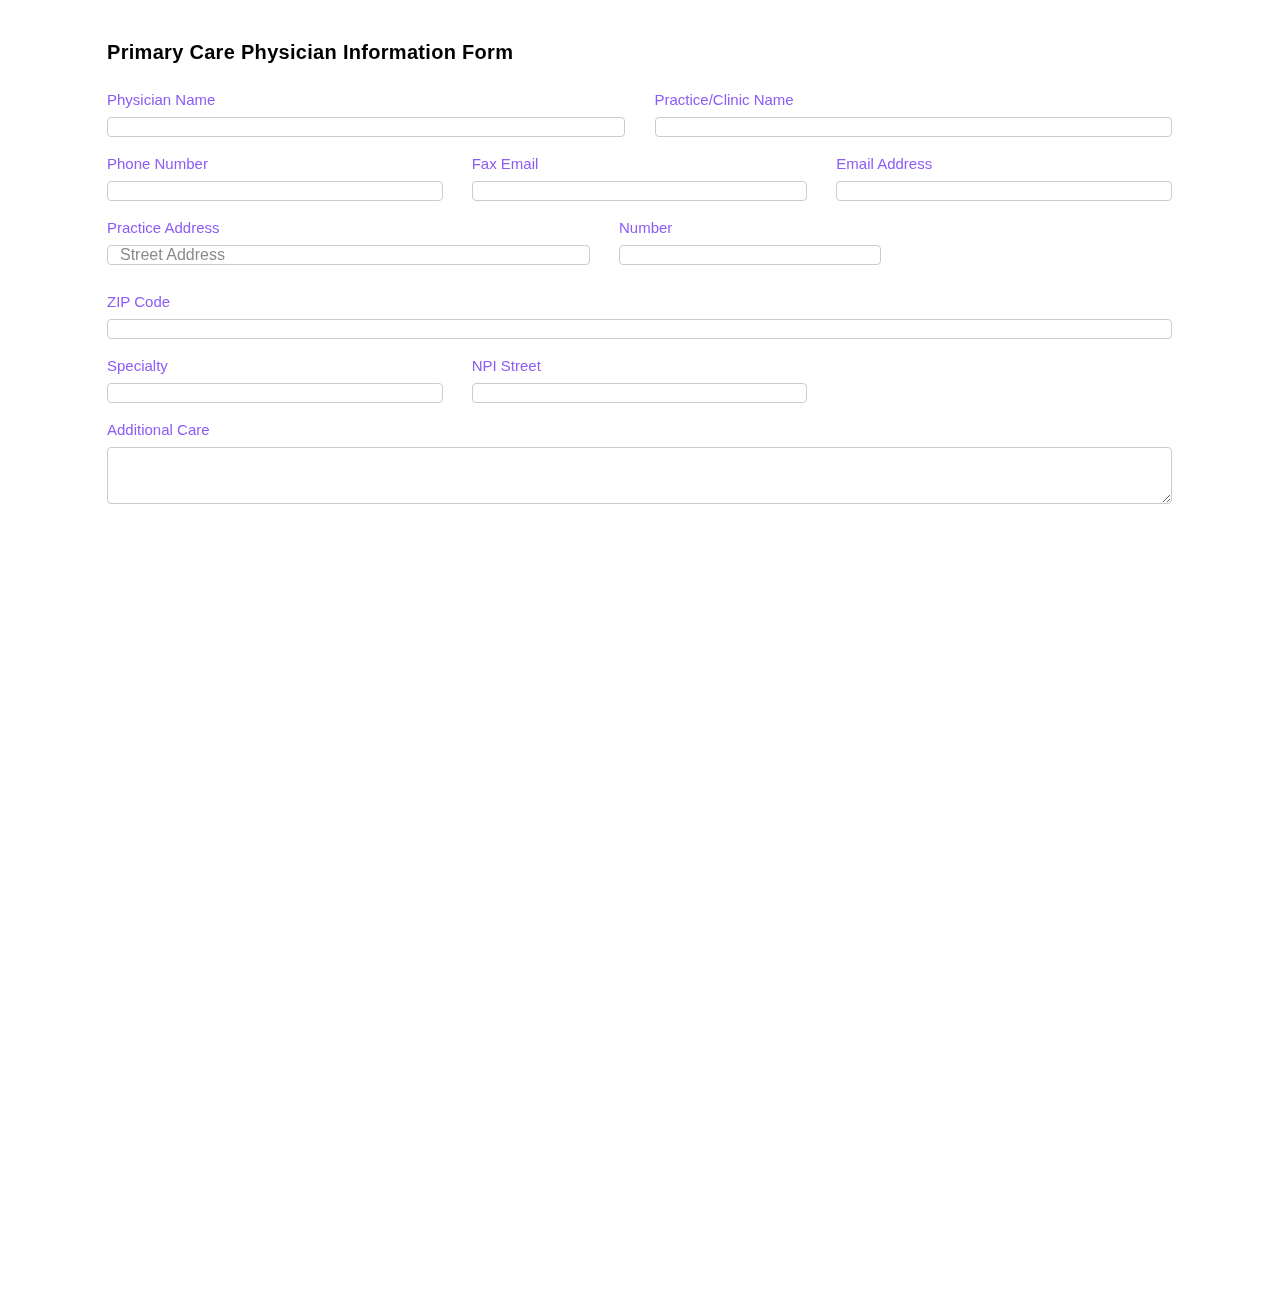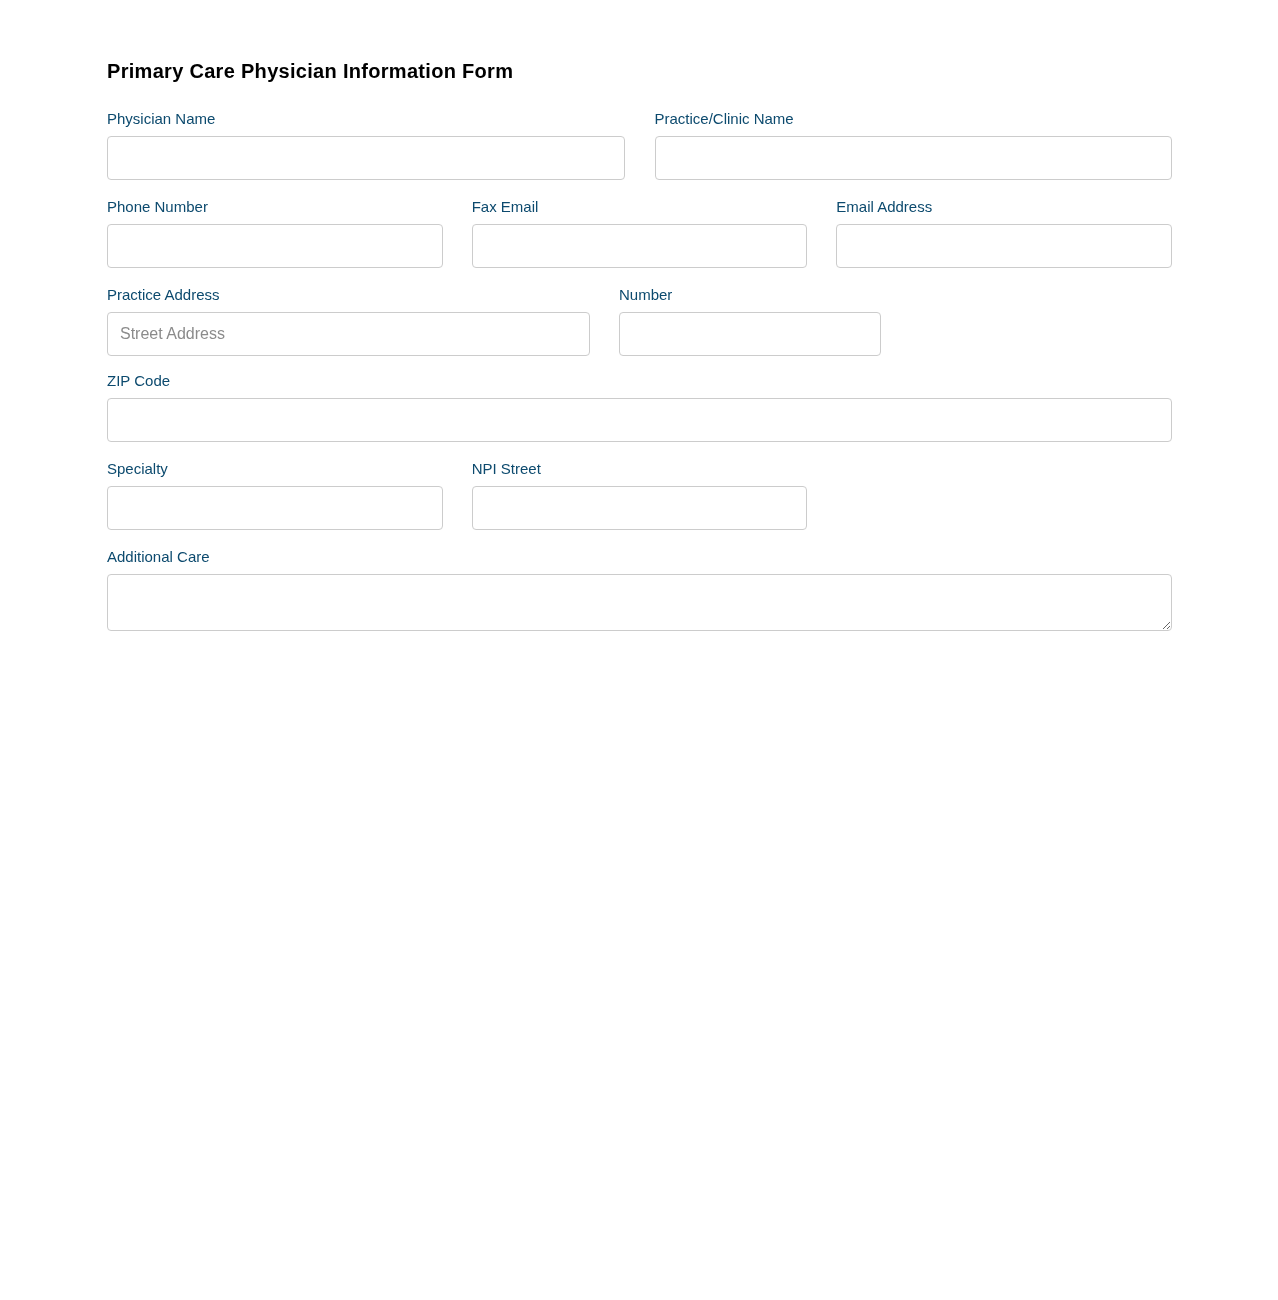--- a/index.html
+++ b/index.html
@@ -9,54 +9,54 @@
     font-family: "Liberation Sans", sans-serif;
   }
   body {
     width: 1278px;
     min-height: 1300px;
     box-sizing: border-box;
   }
   .page {
     width: 1065px;
     margin-left: 107px;
-    padding-top: 60px;
+    padding-top: 41px;
   }
   .form-title {
     font-size: 20px;
     line-height: 23px;
     font-weight: bold;
     color: #000000;
     margin: 0 0 27px 0;
     letter-spacing: 0.3px;
   }
   .row {
     display: grid;
     gap: 29px;
     margin-bottom: 18px;
   }
   .cols-2 { grid-template-columns: 1fr 1fr; gap: 30px; }
   .cols-3 { grid-template-columns: 1fr 1fr 1fr; }
-  .cols-address { grid-template-columns: 483fr 262fr 262fr; margin-bottom: 16px; }
+  .cols-address { grid-template-columns: 483fr 262fr 262fr; margin-bottom: 28px; }
   .cols-1 { grid-template-columns: 1fr; }
   .field {
     display: flex;
     flex-direction: column;
     min-width: 0;
   }
   .field-label {
     font-size: 15px;
     line-height: 17px;
-    color: #0c4a6e;
+    color: #8b5cf6;
     margin-bottom: 9px;
   }
   .text-input {
     box-sizing: border-box;
     width: 100%;
-    height: 44px;
+    height: 20px;
     border: 1px solid #cccccc;
     border-radius: 4px;
     background: #ffffff;
     padding: 0 12px;
     font-family: inherit;
     font-size: 16px;
     color: #333333;
     outline: none;
   }
   .text-input::placeholder {

